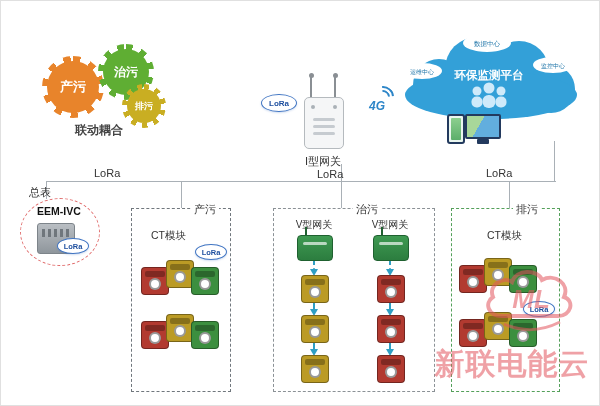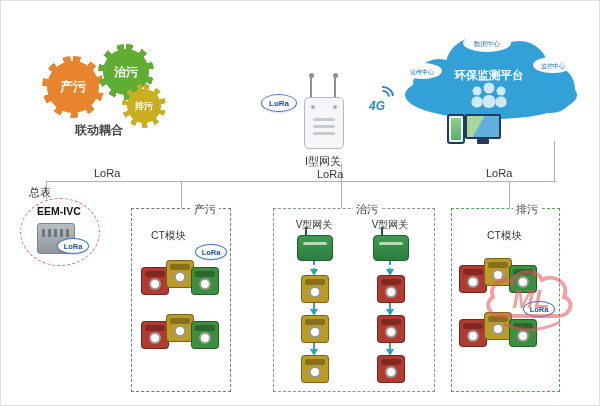--- a/index.html
+++ b/index.html
@@ -204,15 +204,16 @@
   <div class="lora" style="left:522px;top:300px;width:30px;height:14px;font-size:7.5px;">
     <span>LoRa</span>
   </div>
 
   <div class="watermark" style="left:425px;top:265px;width:172px;height:135px;">
     <svg style="position:absolute;left:48px;top:0;" width="116" height="72" viewBox="0 0 116 72">
       <path d="M28 50 C14 50 10 37 19 31 C14 19 29 10 38 16 C42 3 64 3 68 14 C81 7 96 18 90 31 C101 35 97 50 84 50 Z" fill="none" stroke="#e2565e" stroke-width="4"></path>
       <path d="M30 58 C48 66 66 66 86 56" fill="none" stroke="#e2565e" stroke-width="3"></path>
       <text x="57" y="42" text-anchor="middle" font-size="26" font-weight="bold" font-style="italic" fill="#e2565e">ML</text>
     </svg>
+    <div class="wm-text" style="left:0;top:78px;width:172px;">新联电能云</div>
   </div>
 
 </div>
 
 </body></html>

